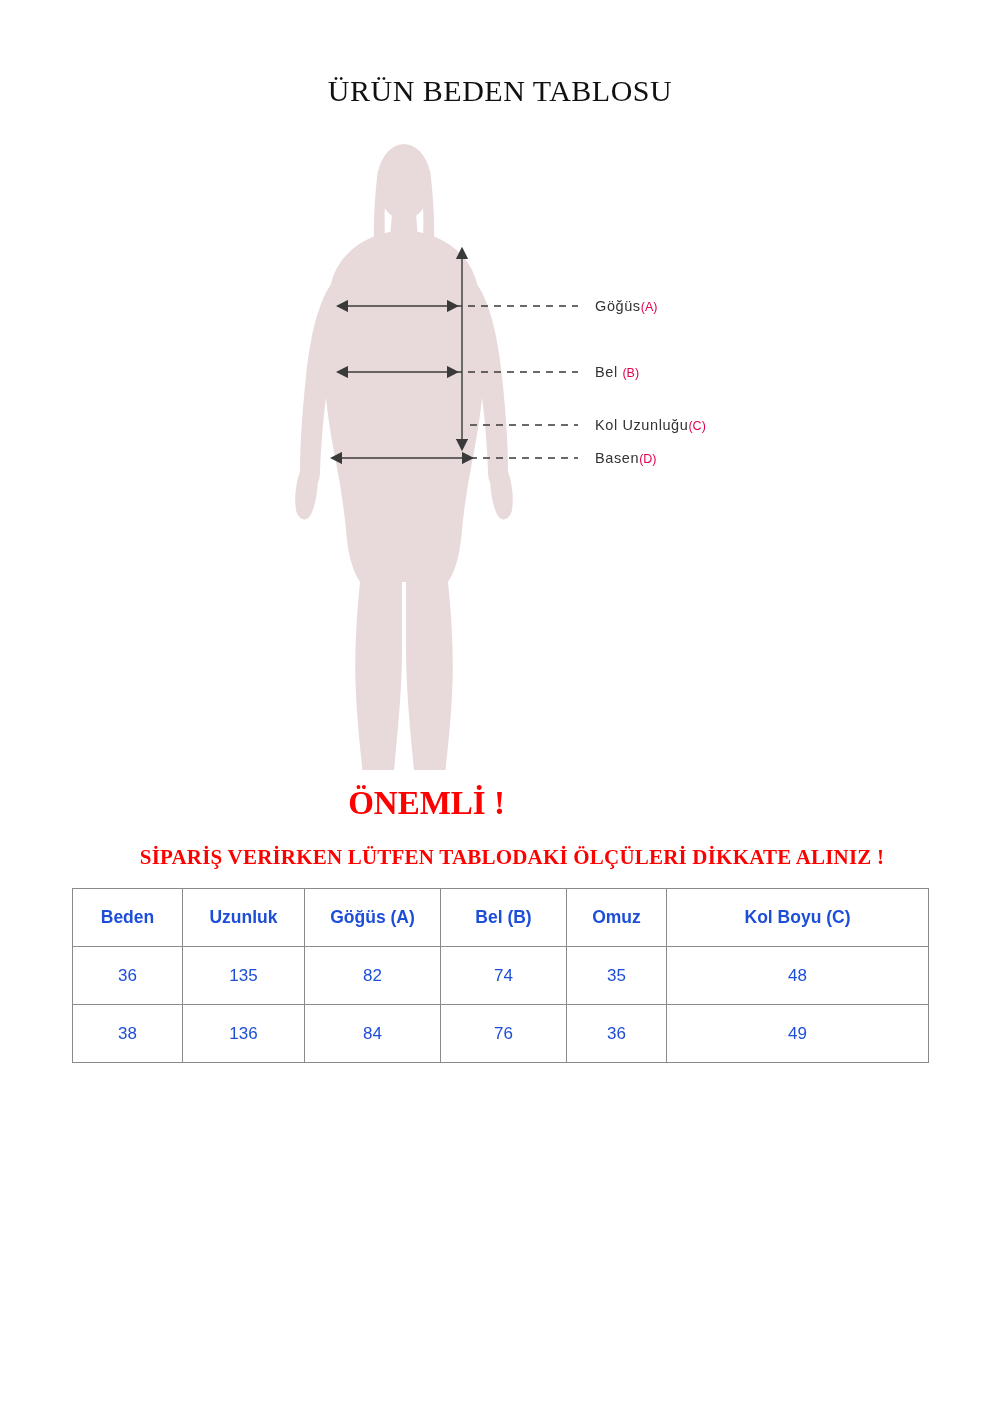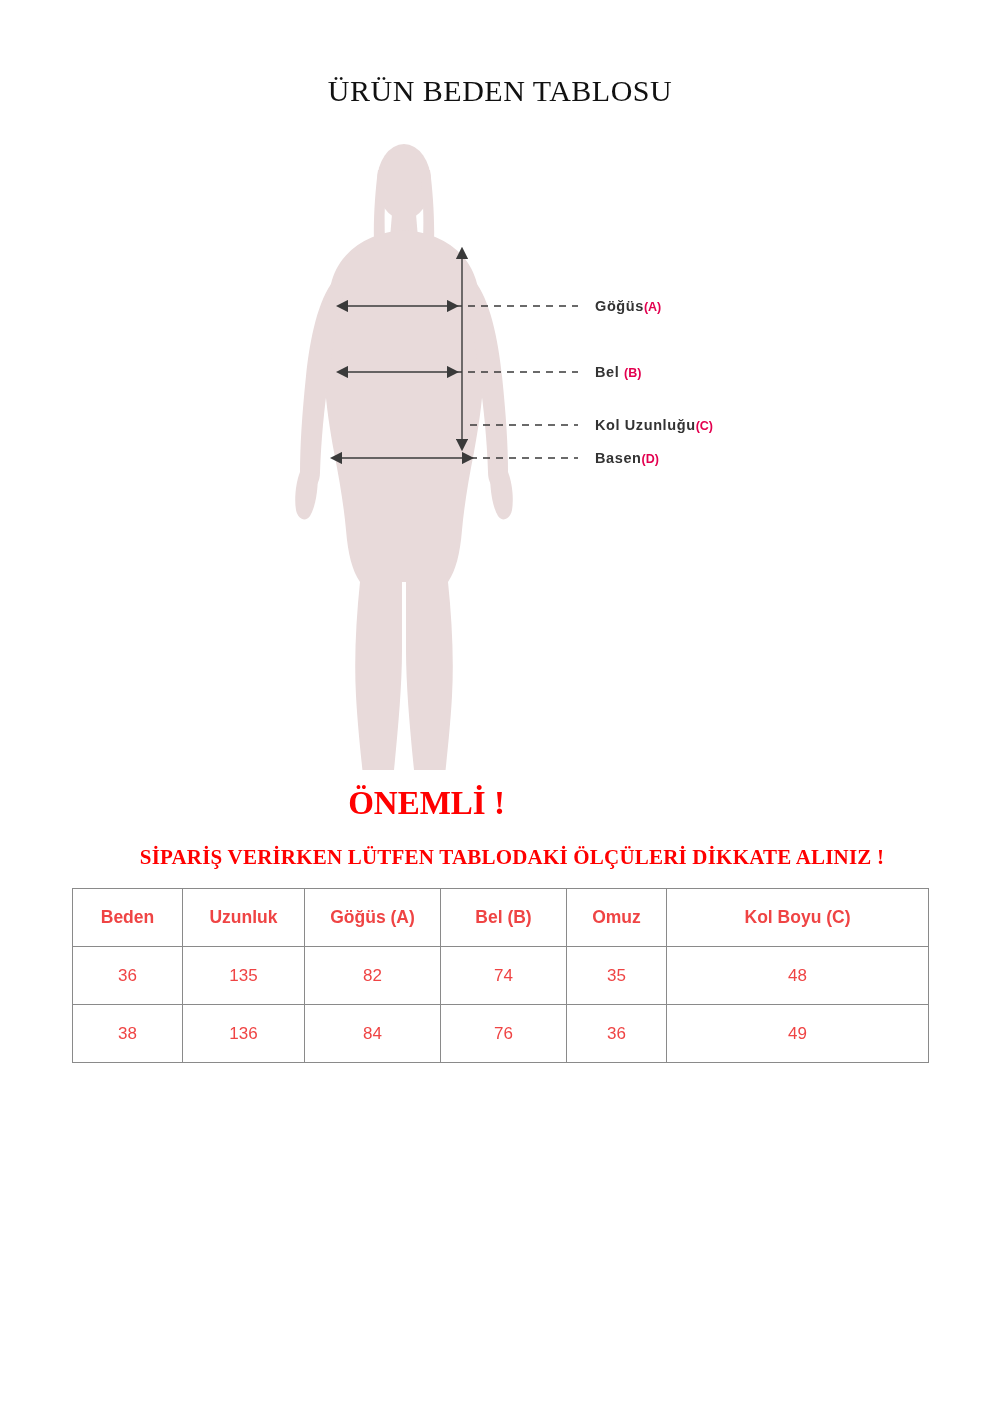--- a/index.html
+++ b/index.html
@@ -43,21 +43,20 @@
     left: 0;
   }
 
   .measure-label {
     position: absolute;
     font-family: "Liberation Sans", sans-serif;
     font-size: 14.5px;
     color: #333333;
     letter-spacing: 0.6px;
     white-space: nowrap;
-    font-weight: bold;
   }
   .measure-label .code {
     color: #e3004f;
     font-size: 12.5px;
     letter-spacing: 0;
   }
 
   
   .warn-big {
     position: absolute;
@@ -97,21 +96,21 @@
     table-layout: fixed;
   }
   table.size-table th,
   table.size-table td {
     border: 1px solid #8a8a8a;
     height: 55px;
     text-align: center;
     vertical-align: middle;
     font-family: "Liberation Sans", sans-serif;
     font-size: 17px;
-    color: #ef4444;
+    color: #1d4ed8;
   }
   table.size-table th {
     font-weight: bold;
     font-size: 17.5px;
   }
   table.size-table td {
     font-weight: normal;
   }
   col.c0 { width: 110px; }
   col.c1 { width: 122px; }

